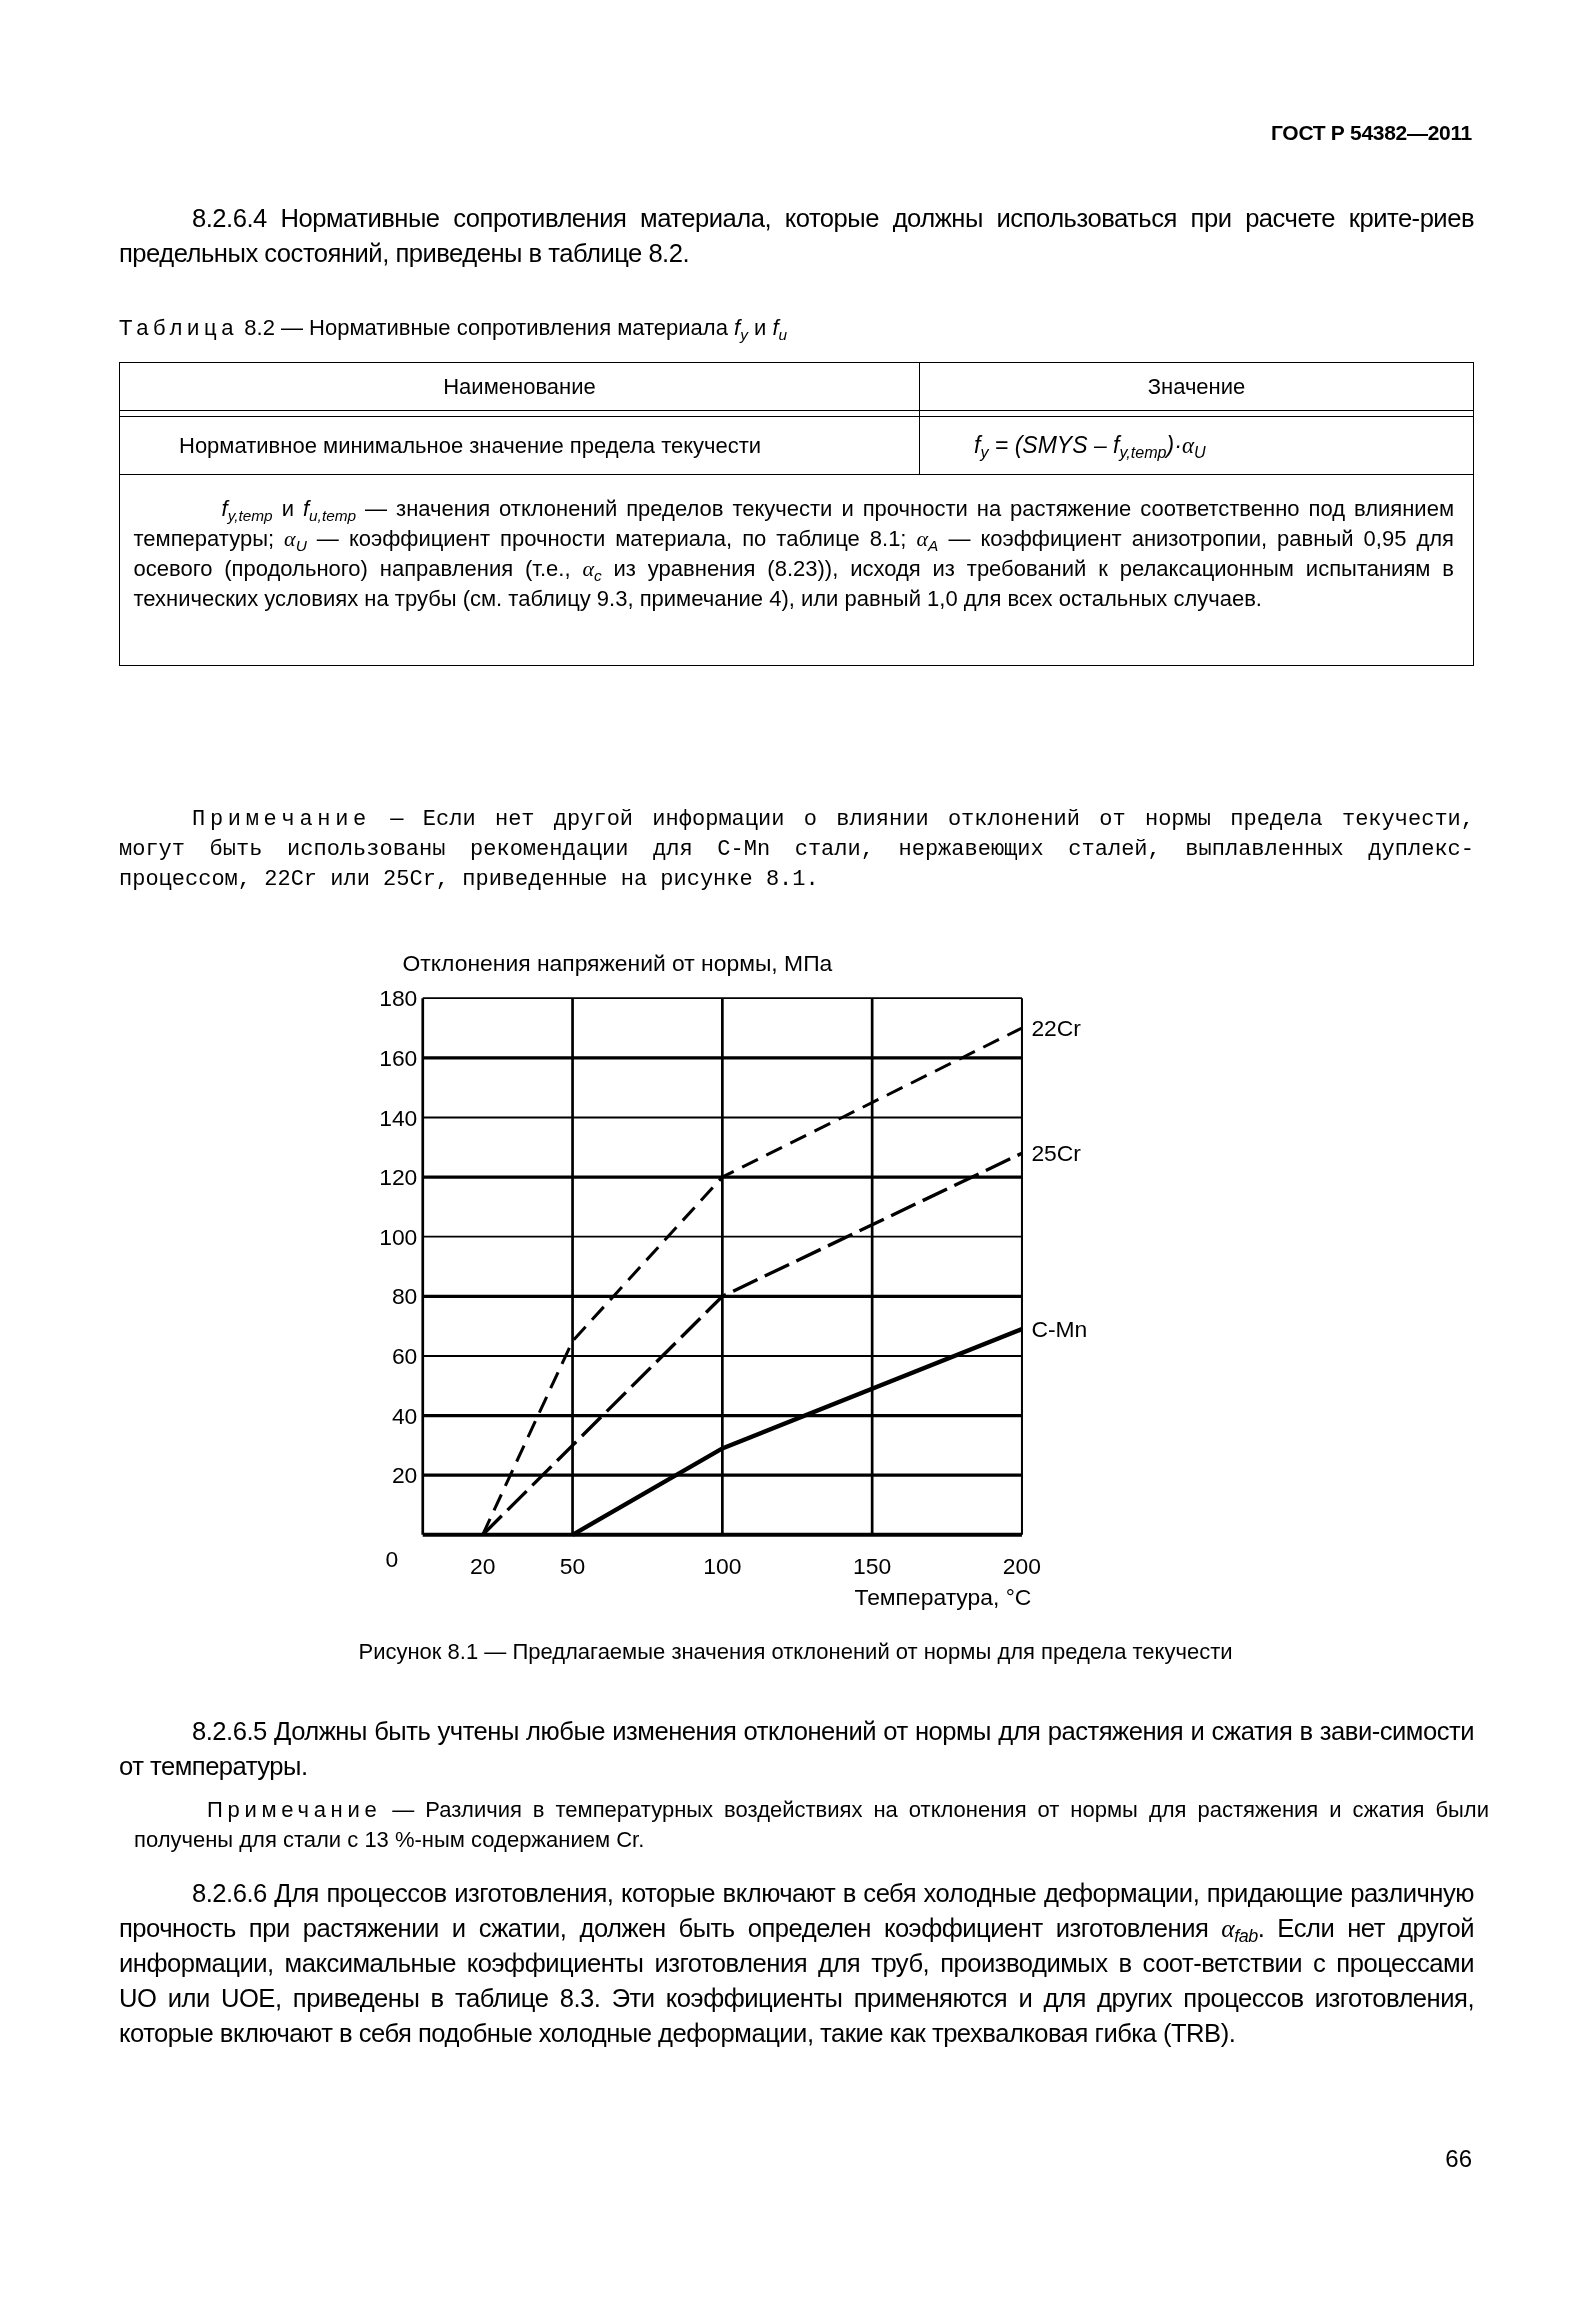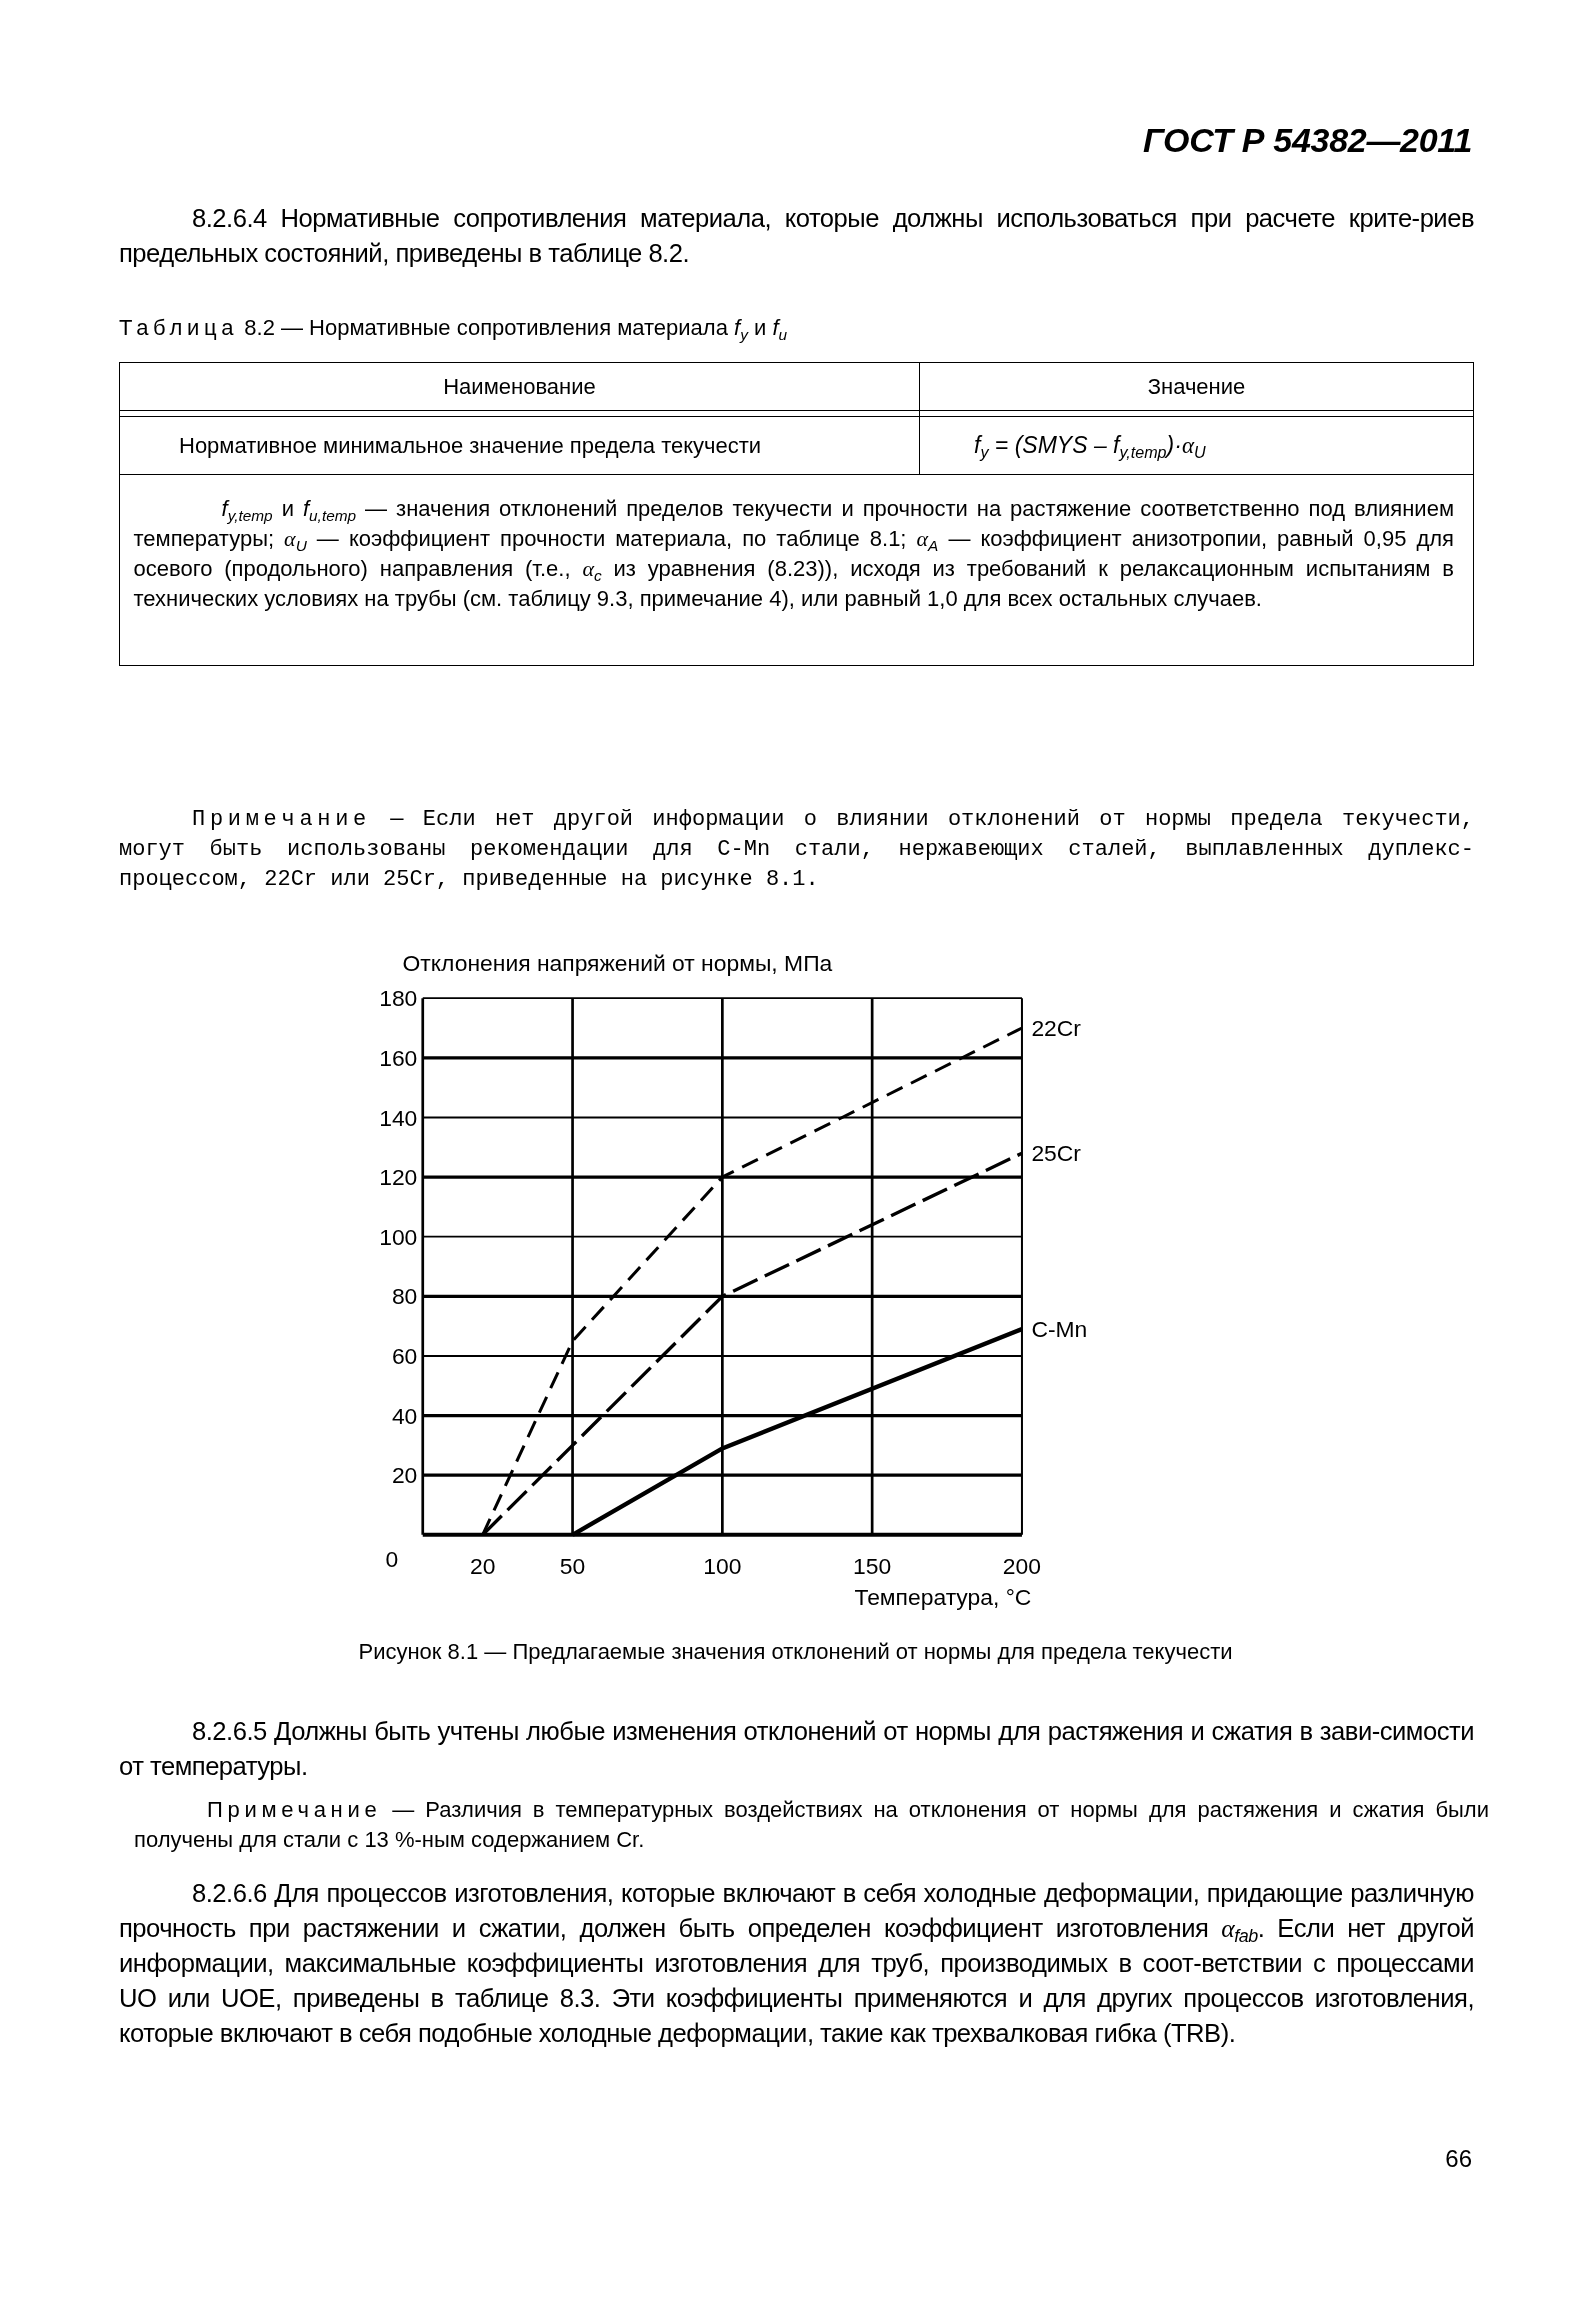--- a/index.html
+++ b/index.html
@@ -1,19 +1,19 @@
 <!DOCTYPE html>
 <html style="font-size:10.8px"><head>
 <meta charset="utf-8">
 <style>
   html, body { margin: 0; padding: 0; background: #ffffff; }
   body { width: 1591px; height: 2307px; position: relative; overflow: hidden;
          font-family: "Liberation Sans", sans-serif; color: #000; }
   .abs { position: absolute; }
-  .hdr { right: 119px; top: 121px; font-size: 34px; font-weight: bold; letter-spacing: -0.3px; font-style: italic; }
+  .hdr { right: 119px; top: 121px; font-size: 21px; font-weight: bold; letter-spacing: -0.3px; }
   .para { left: 119px; width: 1355px; font-size: 25.6px; line-height: 35px; text-align: justify; letter-spacing: -0.5px; }
   .indent { text-indent: 73px; }
   .note { left: 119px; width: 1355px; font-size: 22px; line-height: 30px; text-align: justify; }
   .spaced { letter-spacing: 4.7px; }
   .tcap { left: 119px; top: 315px; font-size: 22px; text-align: center; }
   i { font-style: italic; }
   sub { font-size: 70%; vertical-align: -5.4px; line-height: 0; }
 
   table.t82 { position: absolute; left: 119px; top: 362px; width: 1355px; border-collapse: collapse;
               font-size: 22px; }

